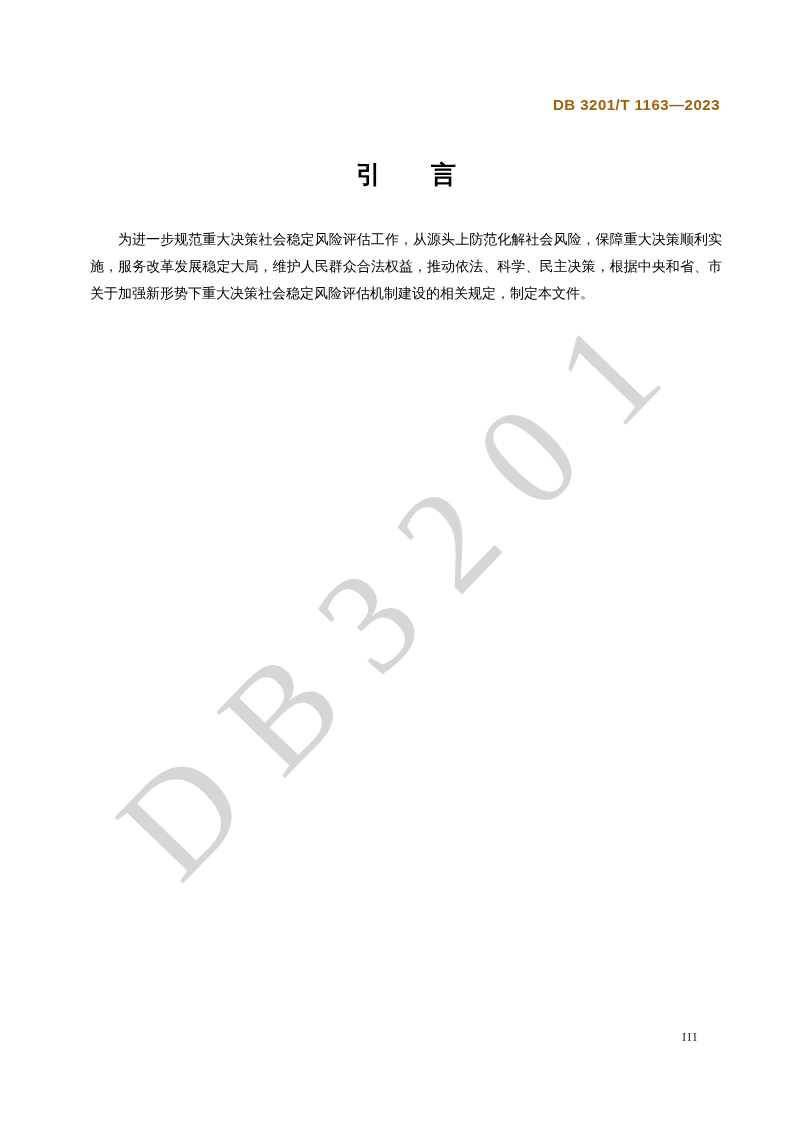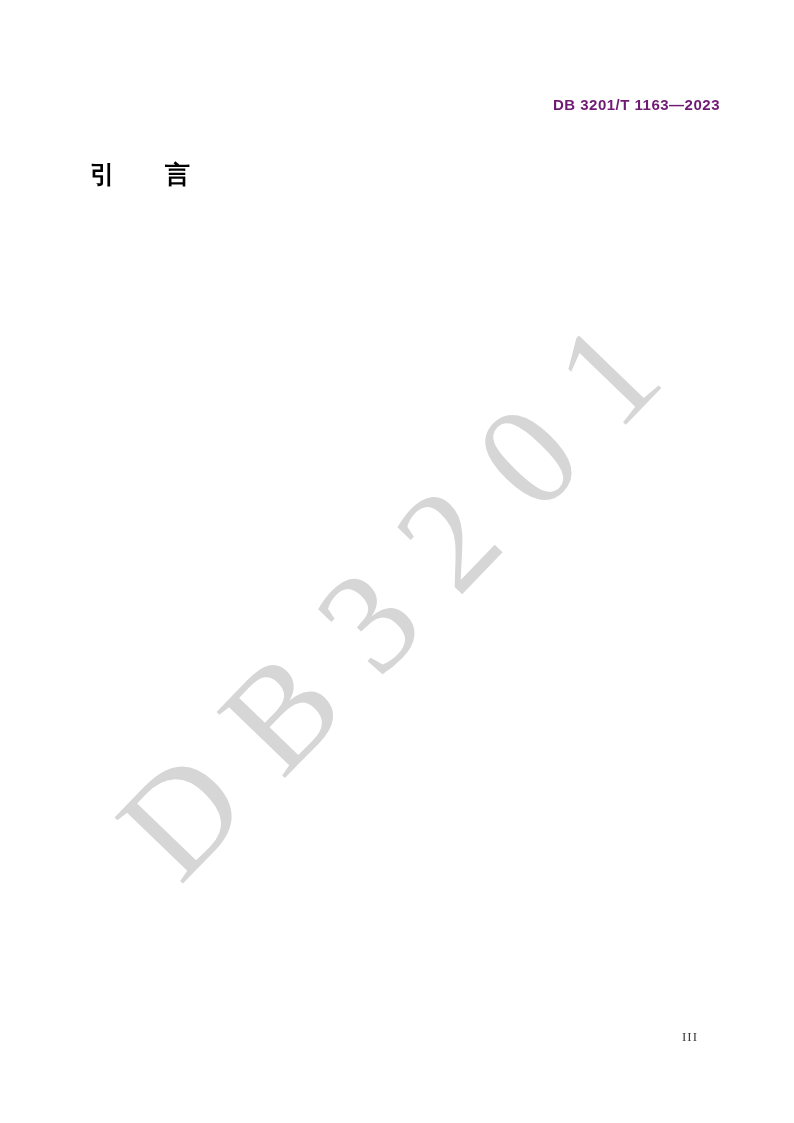--- a/index.html
+++ b/index.html
@@ -31,29 +31,30 @@
     user-select: none;
   }
   .doc-code {
     position: absolute;
     top: 96px;
     right: 74px;
     font-family: "Liberation Sans", "DejaVu Sans", sans-serif;
     font-weight: bold;
     font-size: 15px;
     letter-spacing: 0.5px;
-    color: #701a75;
+    color: #a16207;
     z-index: 1;
   }
   .title {
     position: absolute;
     top: 158px;
     left: 90px;
     right: 72px;
     margin: 0;
+    text-align: center;
     font-family: "Liberation Sans", "DejaVu Sans", sans-serif;
     font-weight: bold;
     font-size: 25px;
     color: #000000;
     z-index: 1;
   }
   .intro {
     position: absolute;
     top: 226px;
     left: 90px;
@@ -88,15 +89,20 @@
 </head>
 <body>
 
 <div class="page">
   <div class="watermark">DB3201</div>
 
   <div class="doc-code">DB 3201/T 1163—2023</div>
 
   <h1 class="title">引　　言</h1>
 
+  <div class="intro">
+    <div class="line just indent">为进一步规范重大决策社会稳定风险评估工作，从源头上防范化解社会风险，保障重大决策顺利实</div>
+    <div class="line just">施，服务改革发展稳定大局，维护人民群众合法权益，推动依法、科学、民主决策，根据中央和省、市</div>
+    <div class="line">关于加强新形势下重大决策社会稳定风险评估机制建设的相关规定，制定本文件。</div>
+  </div>
 
   <div class="page-number">III</div>
 </div>
 
 </body></html>

